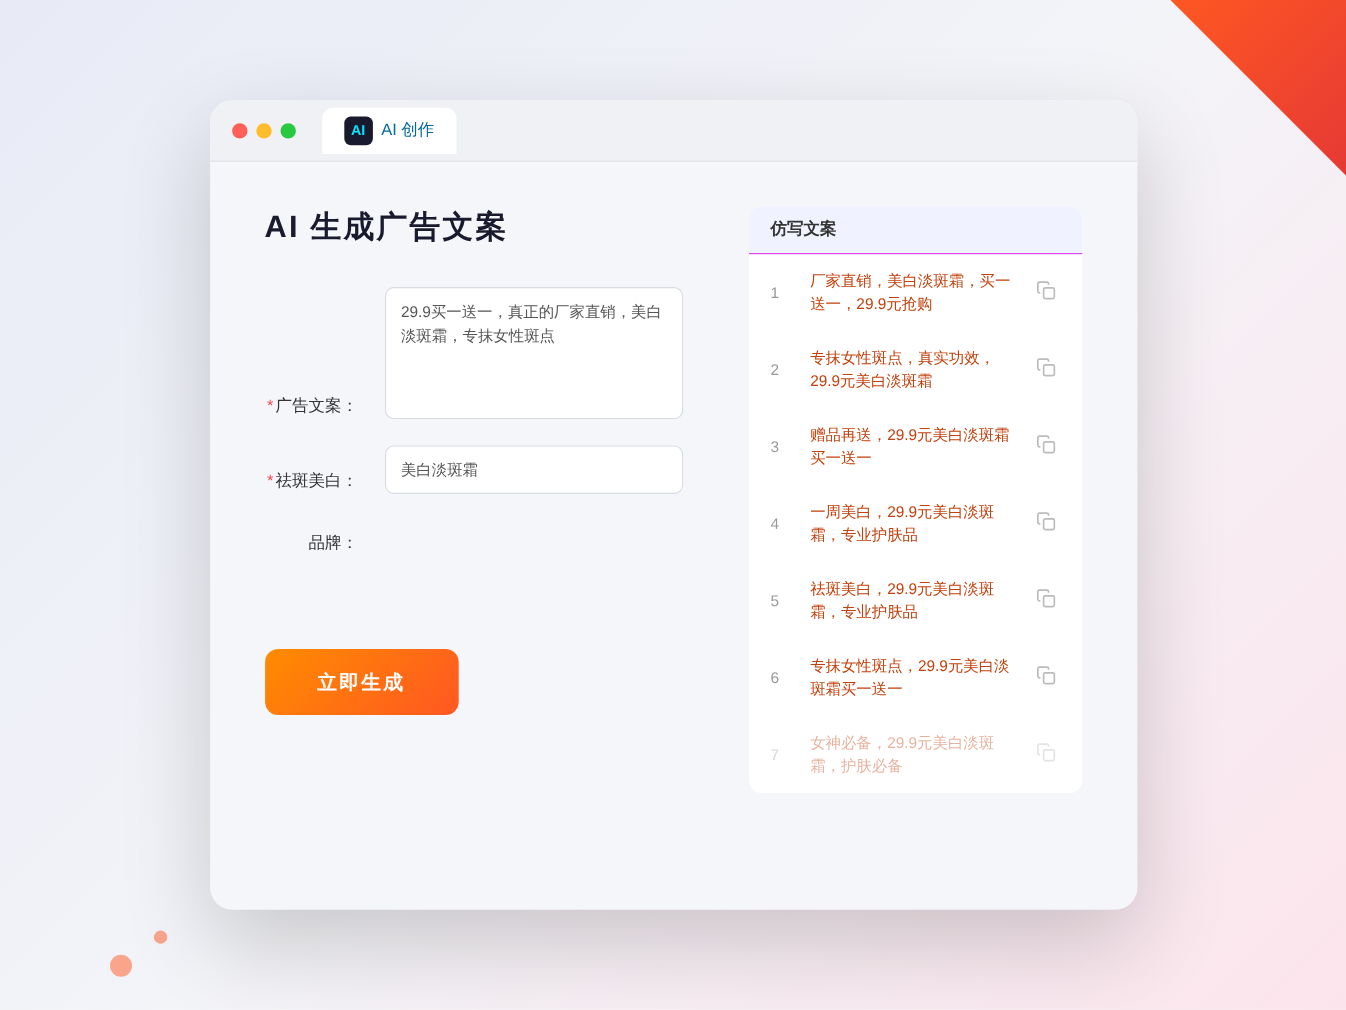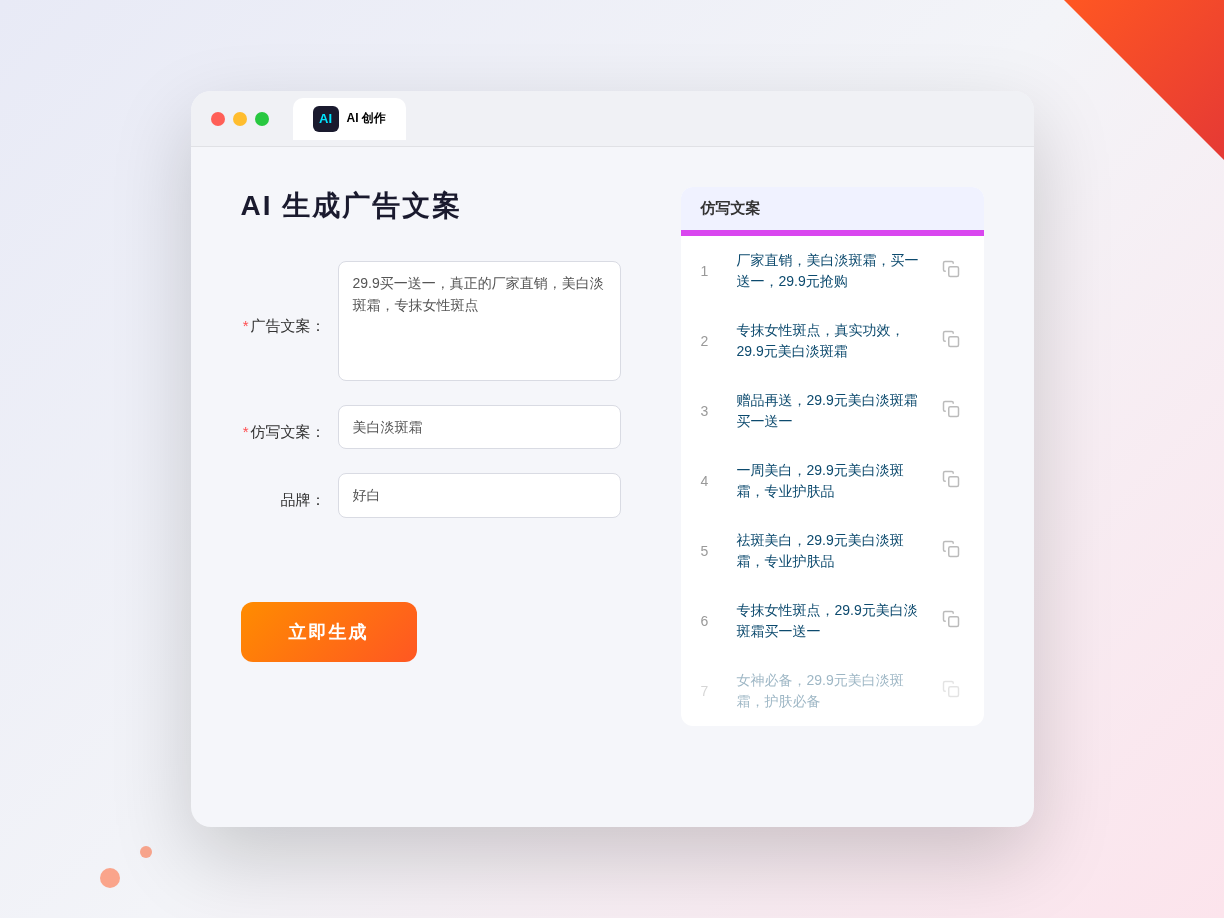--- a/index.html
+++ b/index.html
@@ -87,23 +87,23 @@
       background: #1a1a2e;
       border-radius: 6px;
       display: flex;
       align-items: center;
       justify-content: center;
       color: #00e5ff;
       font-size: 13px;
       font-weight: bold;
     }
     .tab-label {
-      font-size: 12px;
-      color: #000000;
-      font-weight: 700;
+      font-size: 15px;
+      color: #0369a1;
+      font-weight: 400;
     }
     
     .content-area {
       display: flex;
       padding: 40px 50px;
       gap: 60px;
       min-height: 680px;
     }
     
     .left-panel {
@@ -112,22 +112,22 @@
     .page-title {
       font-size: 28px;
       font-weight: 700;
       color: #1a1a2e;
       margin-bottom: 36px;
       letter-spacing: 2px;
     }
     .form-group {
       margin-bottom: 24px;
       display: flex;
-      align-items: center;
-      gap: 12px;
+      align-items: flex-end;
+      gap: 24px;
     }
     .form-label {
       font-size: 15px;
       color: #333;
       min-width: 85px;
       text-align: right;
       padding-top: 10px;
       line-height: 1.5;
     }
     .required-star {
@@ -194,21 +194,21 @@
       background: white;
       border-radius: 12px;
       overflow: hidden;
     }
     .results-header {
       background: #f0f2ff;
       padding: 12px 20px;
       font-size: 15px;
       font-weight: 600;
       color: #333;
-      border-bottom: 6px solid #d946ef;
+      border-bottom: 1px solid #d946ef;
     }
     .result-row {
       display: flex;
       align-items: center;
       padding: 14px 20px;
       border-bottom: 1px solid #f0f1f5;
       gap: 16px;
     }
     .result-row:last-child {
       border-bottom: none;
@@ -217,21 +217,21 @@
       opacity: 0.4;
     }
     .result-num {
       font-size: 14px;
       color: #999;
       min-width: 20px;
     }
     .result-text {
       flex: 1;
       font-size: 14px;
-      color: #0c4a6e;
+      color: #c2410c;
       line-height: 1.5;
     }
     .copy-icon {
       width: 22px; height: 22px;
       color: #bbb;
       cursor: pointer;
       flex-shrink: 0;
     }
     .copy-icon svg {
       width: 18px; height: 18px;
@@ -269,29 +269,28 @@
       <div class="form-group">
         <label class="form-label">
           <span class="required-star">*</span><span>广告文案：</span>
         </label>
         <textarea class="form-input form-textarea" style="">29.9买一送一，真正的厂家直销，美白淡斑霜，专抹女性斑点</textarea>
       </div>
 
       
       <div class="form-group">
         <label class="form-label">
-          <span class="required-star">*</span><span>仿写文案：</span>
+          <span class="required-star">*</span><span>祛斑美白：</span>
         </label>
         <input type="text" class="form-input" value="美白淡斑霜" style="">
       </div>
 
       
       <div class="form-group">
         <label class="form-label">品牌：</label>
-        <input type="text" class="form-input" value="好白" style="">
       </div>
 
       <button class="generate-btn">立即生成</button>
     </div>
 
     <div class="right-panel">
 
       <table class="results-table">
         <thead>
           <tr>

